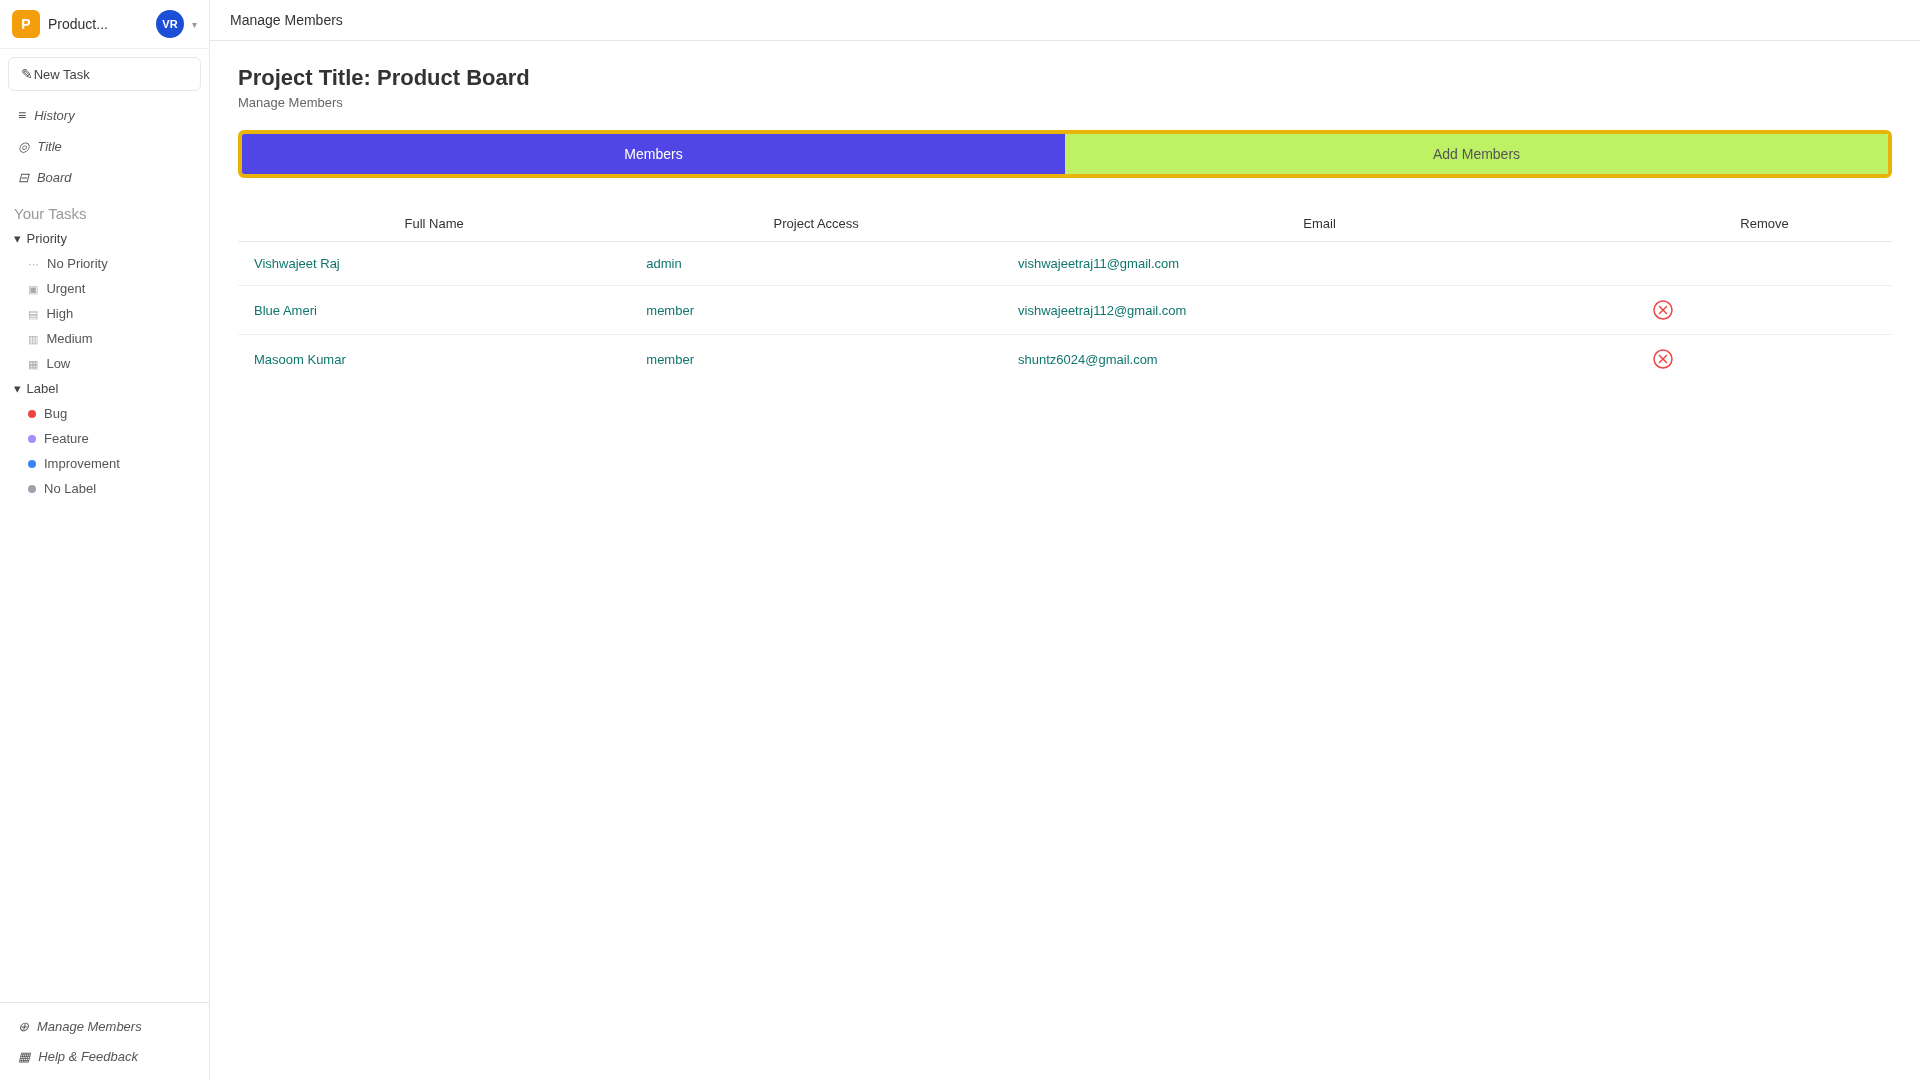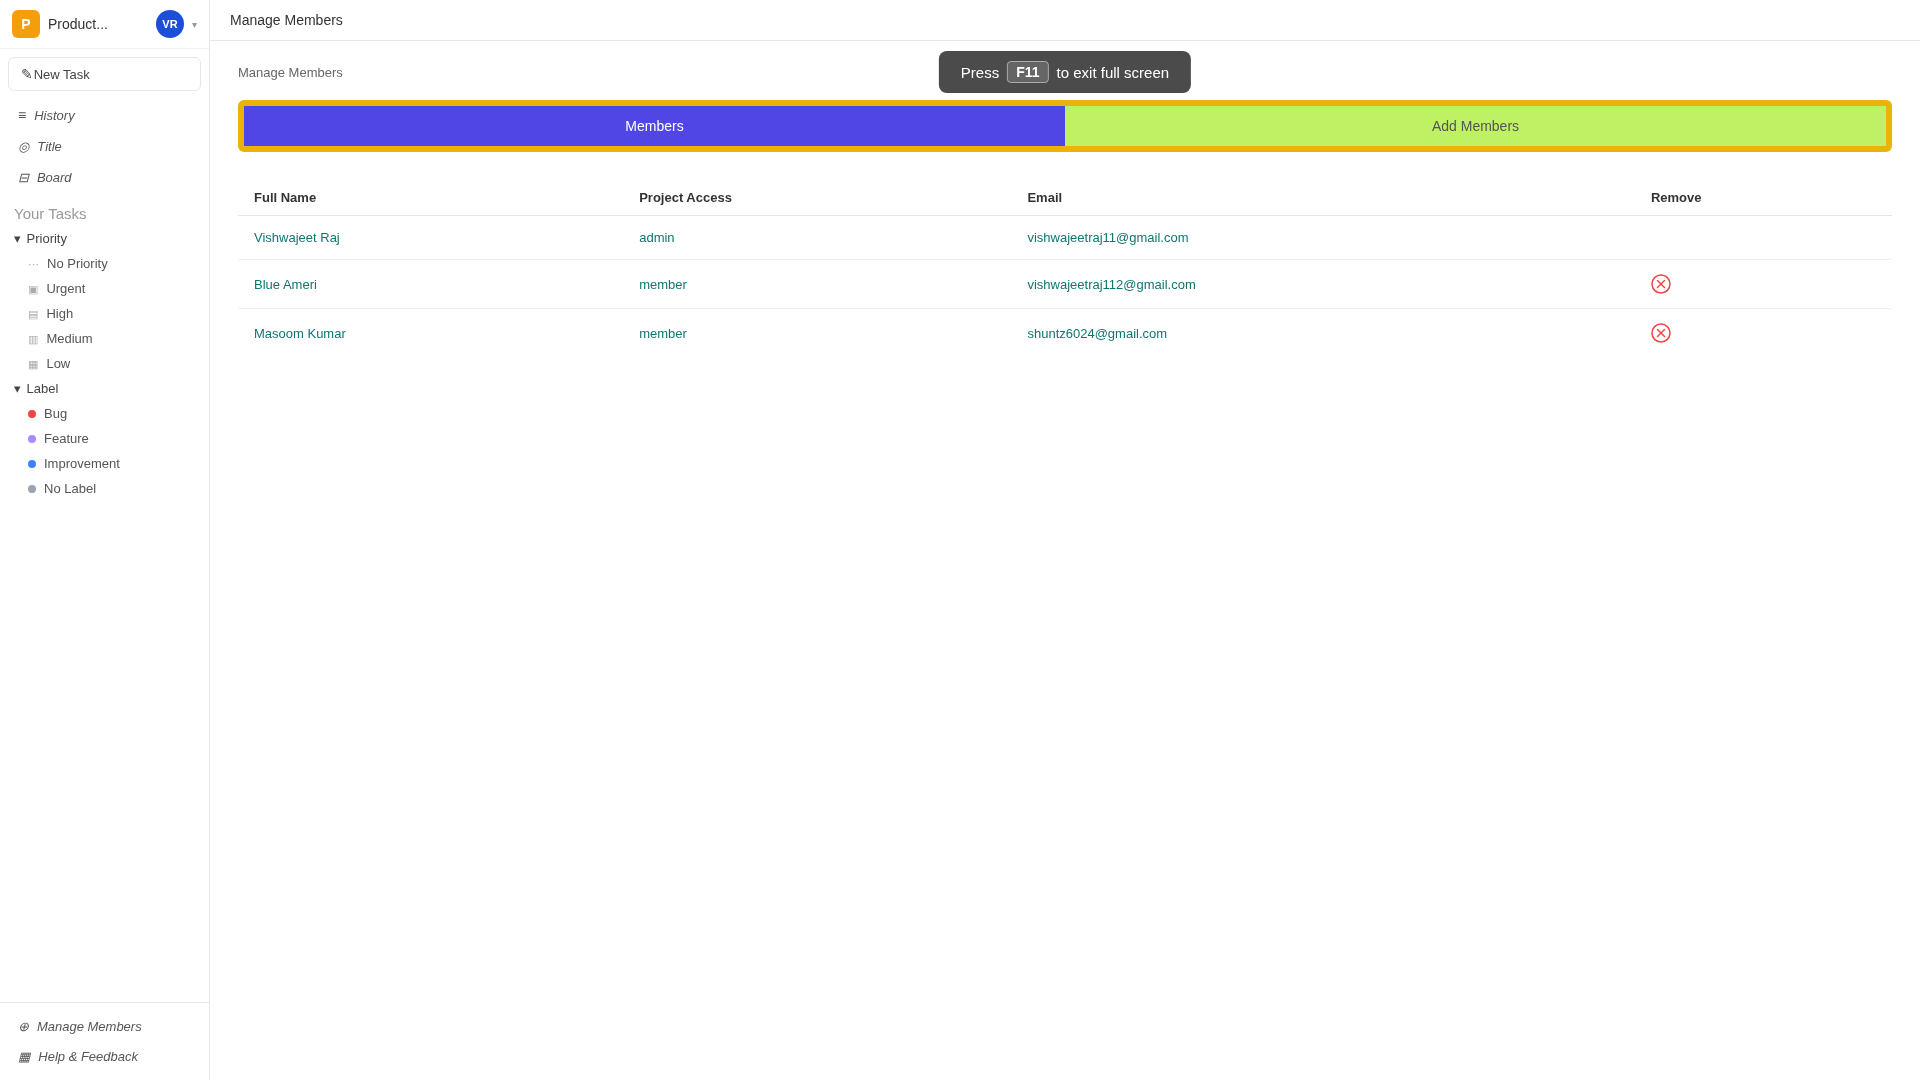--- a/index.html
+++ b/index.html
@@ -160,21 +160,21 @@
       color: #666;
       margin-bottom: 20px;
     }
 
     
     .tab-bar {
       display: flex;
       border-radius: 6px;
       overflow: hidden;
       margin-bottom: 28px;
-      border: 6px solid #eab308;
+      border: 4px solid #eab308;
     }
     .tab-item {
       flex: 1;
       padding: 12px;
       text-align: center;
       cursor: pointer;
       font-size: 14px;
       font-weight: 500;
     }
     .tab-item.active {
@@ -185,24 +185,24 @@
       background: #bef264;
       color: #555;
     }
 
     
     .members-table {
       width: 100%;
       border-collapse: collapse;
     }
     .members-table th {
-      text-align: left;
+      text-align: center;
       padding: 10px 16px;
       font-size: 13px;
-      font-weight: 700;
+      font-weight: 400;
       color: #333;
       border-bottom: 1px solid #e5e7eb;
     }
     .members-table td {
       padding: 14px 16px;
       font-size: 13px;
       color: #0f766e;
       border-bottom: 1px solid #f0f0f0;
     }
     .members-table tr:last-child td { border-bottom: none; }
@@ -323,26 +323,22 @@
   </div>
 </div>
 
 <div id="main">
   <div class="topbar">
     <span>Manage Members</span>
   </div>
 
   <div class="content-area">
 
-    <div class="f11-toast">
-      <span>Press</span>
-      <span class="f11-key">F11</span>
-      <span>to exit full screen</span>
-    </div>
-
+
+    <h1 class="page-title">Project Title: Product Board</h1>
     <p class="page-subtitle">Manage Members</p>
 
     <div class="tab-bar">
       <div class="tab-item active">Members</div>
       <div class="tab-item inactive">Add Members</div>
     </div>
 
     <table class="members-table">
       <thead>
         <tr>

